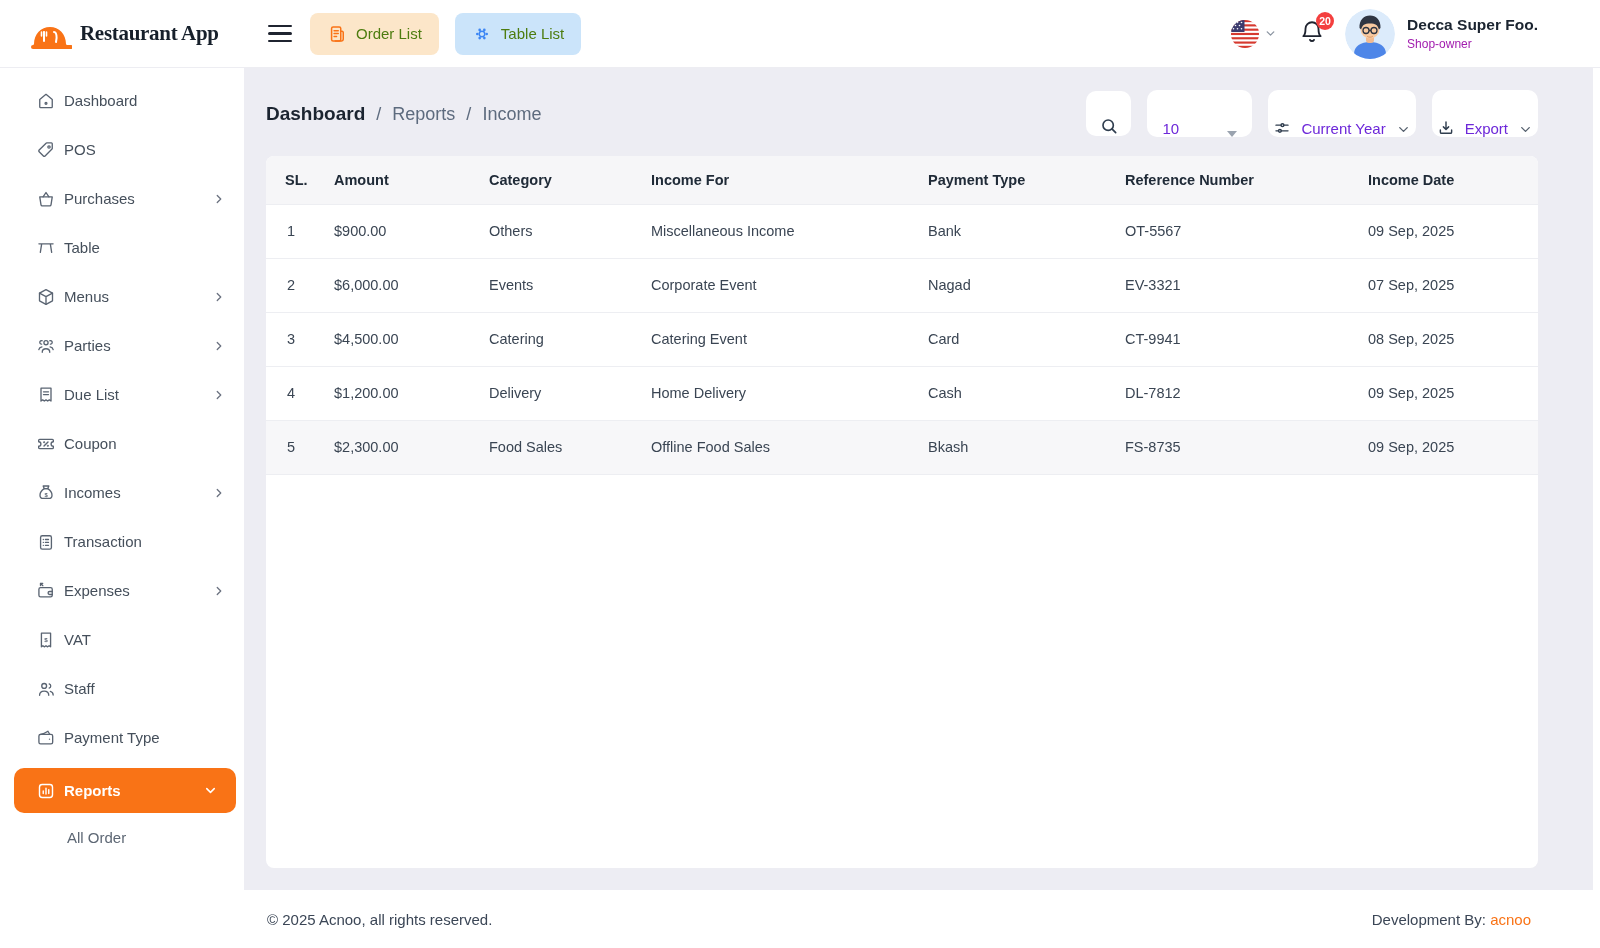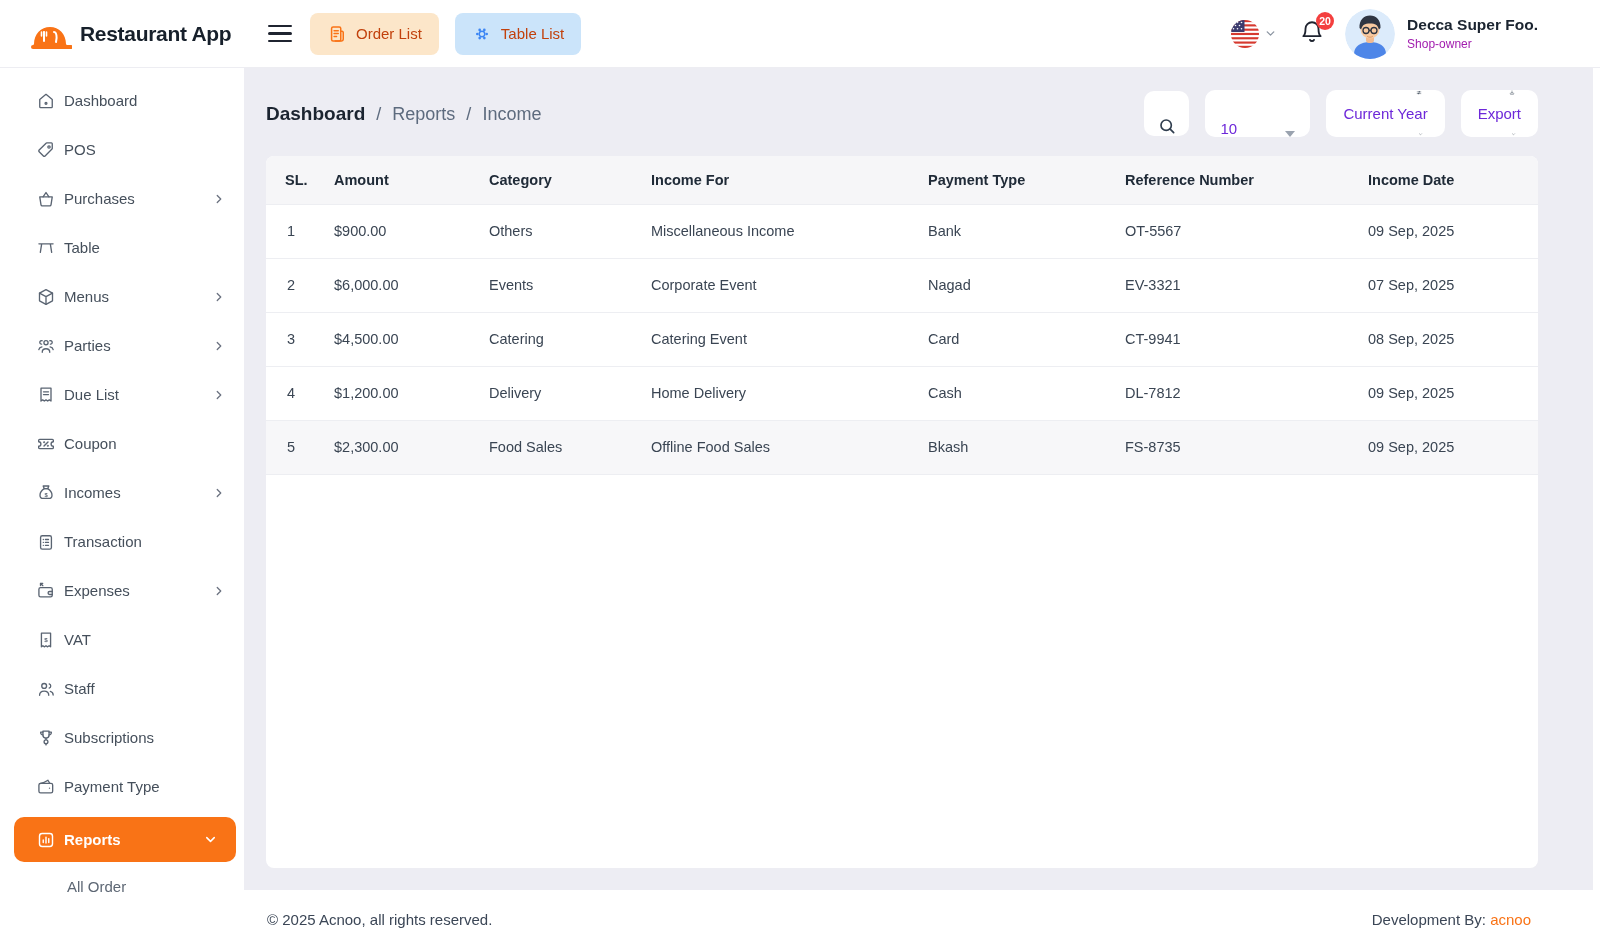--- a/index.html
+++ b/index.html
@@ -1,27 +1,27 @@
 <!DOCTYPE html>
 <html><head>
 <meta charset="utf-8">
 <style>
   * { margin:0; padding:0; box-sizing:border-box; }
   html,body { width:1600px; height:948px; overflow:hidden; font-family:"Liberation Sans",sans-serif; background:#fff; }
 
   
   .topbar { position:absolute; left:0; top:0; width:1600px; height:68px; background:#fff;
             border-bottom:1px solid #EDEDF2; display:flex; align-items:center; padding:0 62px 0 28px; z-index:5; }
-  .logo-area { width:240px; display:flex; align-items:center; flex:none; }
+  .logo-area { width:240px; display:flex; align-items:center; flex:none;font-family:Liberation Serif, serif; }
   .logo-area svg { width:44px; height:40px; }
   .app-name { font-size:21px; font-weight:800; color:#17202B; margin-left:8px; letter-spacing:-0.3px; }
   .hamburger { width:24px; height:18px; display:flex; flex-direction:column; justify-content:space-between; cursor:pointer; flex:none; }
   .hamburger span { height:2.4px; background:#1F2430; border-radius:2px; }
   .hdr-btn { height:42px; border:none; border-radius:8px; display:flex; align-items:center; gap:9px;
-             padding:0 17px; font-size:15px; font-weight:500; color:#c2410c; cursor:pointer; font-family:inherit; }
+             padding:0 17px; font-size:15px; font-weight:500; color:#4d7c0f; cursor:pointer; font-family:inherit; }
   .hdr-btn svg { width:20px; height:20px; }
   .btn-order { background:#FCE6C9; margin-left:18px; }
   .btn-table { background:#CBE4FA; margin-left:16px; }
   .top-right { margin-left:auto; display:flex; align-items:center; }
   .lang { display:flex; align-items:center; gap:5px; cursor:pointer; }
   .lang svg.flag { width:28px; height:28px; }
   .bell-wrap { position:relative; margin-left:22px; cursor:pointer; }
   .bell-wrap svg { width:26px; height:26px; }
   .badge { position:absolute; top:-7px; right:-9px; min-width:18px; height:18px; background:#F43F3E; color:#fff;
            border-radius:9px; font-size:10.5px; font-weight:700; display:flex; align-items:center; justify-content:center; padding:0 3px; }
@@ -55,21 +55,21 @@
   .breadcrumb { font-size:18px; color:#5D6B7E; }
   .breadcrumb .root { font-size:19px; font-weight:600; color:#1B2430; }
   .breadcrumb .sep { margin:0 6px; }
   .toolbar { display:flex; align-items:center; gap:16px; }
   .tool { background:#fff; border:none; border-radius:10px; height:47px; display:flex; align-items:flex-end;
           font-size:15px; color:#6d28d9; cursor:pointer; font-family:inherit; }
   .icon-btn { width:45px; height:45px; justify-content:center; }
   .icon-btn svg { width:20px; height:20px; }
   .select-box { width:105px; padding:0 15px; justify-content:space-between; }
   .caret { width:0; height:0; border-left:5px solid transparent; border-right:5px solid transparent; border-top:6px solid #9AA3AF; }
-  .filter-btn, .export-btn { padding:0 17px; gap:10px;flex-direction:column; }
+  .filter-btn, .export-btn { padding:0 5px; gap:10px; }
   .filter-btn svg, .export-btn svg { width:18px; height:18px; }
   .tool .chev-sm { width:15px; height:15px; }
 
   
   .card { background:#fff; border-radius:8px; height:712px; overflow:hidden; }
   table { width:100%; border-collapse:collapse; table-layout:fixed; }
   col.c1{width:50px} col.c2{width:155px} col.c3{width:162px} col.c4{width:277px} col.c5{width:197px} col.c6{width:243px}
   th { height:48px; background:#F6F6F8; text-align:left; font-size:14.5px; font-weight:700; color:#202B38; padding-left:18px; }
   th:first-child { padding-left:19px; }
   td { height:54px; font-size:14.5px; color:#3A4553; padding-left:18px; border-top:1px solid #EDEEF2; }
@@ -321,30 +321,20 @@
 
   <div class="si">
     <svg class="ic si-icon" viewBox="0 0 24 24">
         <circle cx="9.8" cy="8.3" r="2.9"></circle>
         <path d="M4.3 19.5c0-3 2.4-5 5.5-5s5.5 2 5.5 5"></path>
         <path d="M15.8 5.9a2.6 2.6 0 0 1 0 5M17.2 14.9c2 .6 3.4 2.2 3.4 4.3"></path>
       </svg>
     <span class="lbl">Staff</span>
   </div>
 
-  <div class="si">
-    <svg class="ic si-icon" viewBox="0 0 24 24">
-        <path d="M8.3 3.8h7.4v4.7a3.7 3.7 0 0 1-7.4 0z"></path>
-        <path d="M8.3 5H5.6a2.7 2.7 0 0 0 2.8 3.2M15.7 5h2.7a2.7 2.7 0 0 1-2.8 3.2"></path>
-        <path d="M12 12.2v1.8"></path>
-        <circle cx="12" cy="16.6" r="2.3"></circle>
-        <path d="M12 18.9v1.4"></path>
-      </svg>
-    <span class="lbl">Subscriptions</span>
-  </div>
 
   <div class="si">
     <svg class="ic si-icon" viewBox="0 0 24 24">
         <path d="M4.5 8c4.3-.9 7.6-2.5 9.8-4.1l2 3.3"></path>
         <rect x="3.5" y="7.6" width="16.5" height="11.5" rx="2"></rect>
         <path d="M16.2 13.4h.01"></path>
       </svg>
     <span class="lbl">Payment Type</span>
   </div>
 

